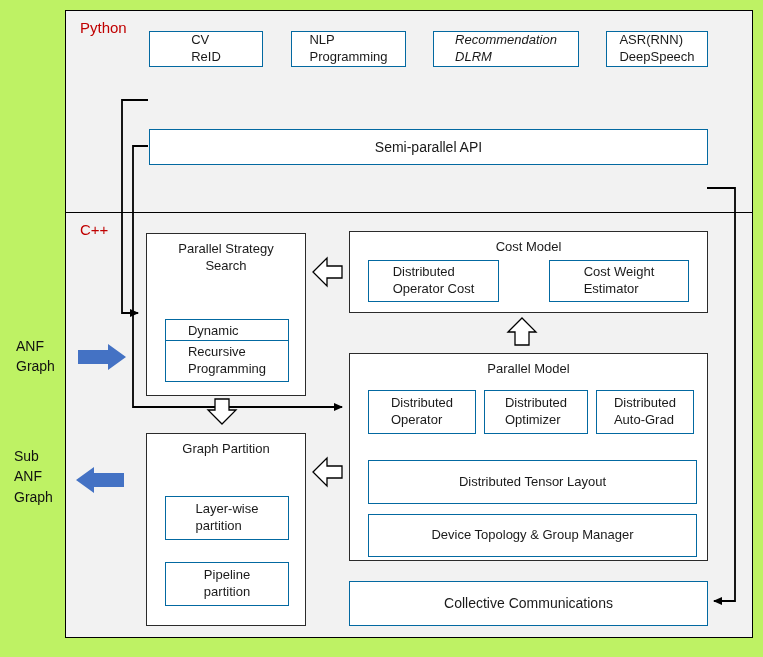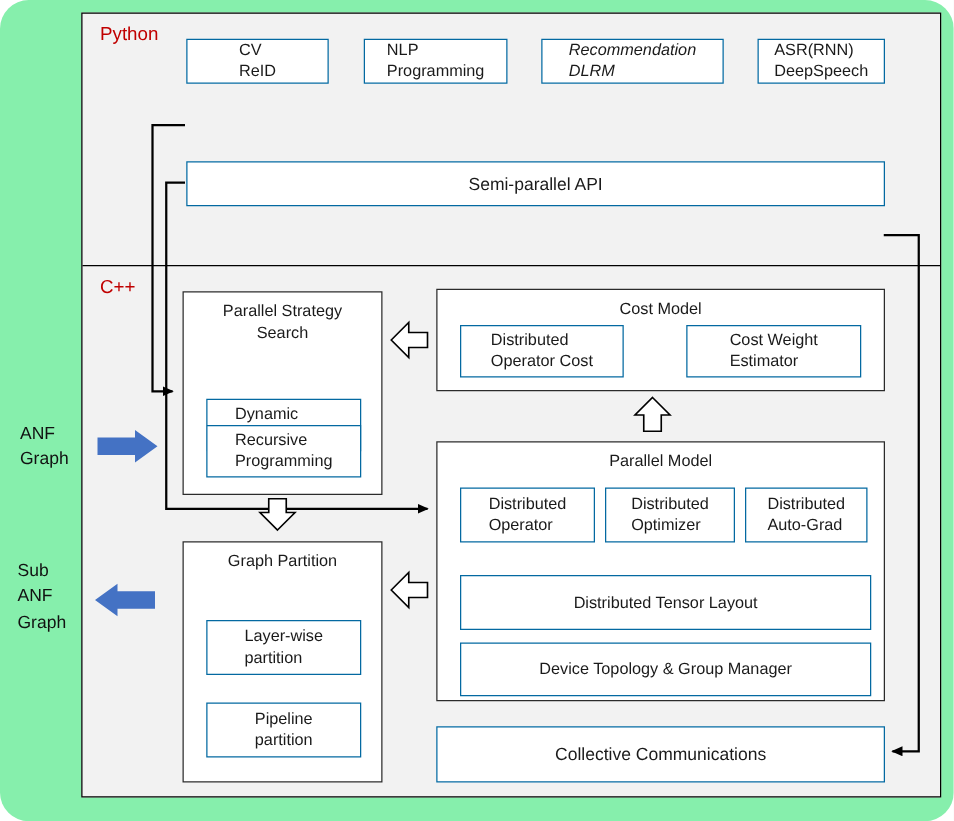--- a/index.html
+++ b/index.html
@@ -1,17 +1,17 @@
 <!DOCTYPE html>
 <html><head>
 <meta charset="utf-8">
 <style>
   * { margin:0; padding:0; box-sizing:border-box; }
   body { background:#fff; font-family:"Liberation Sans", sans-serif; }
-  .canvas { position:relative; width:763px; height:657px; background:#86efac; color:#1a1a1a; overflow:hidden;border-radius:23px; }
+  .canvas { position:relative; width:763px; height:657px; background:#bef264; color:#1a1a1a; overflow:hidden; }
   .outer { position:absolute; left:65px; top:10px; width:688px; height:628px; border:1px solid #000; background:#f2f2f2; }
   .section { position:absolute; left:0; width:100%; }
   .section.python { top:0; height:202px; border-bottom:1px solid #000; }
   .section.cpp { top:202px; height:426px; }
   .sec-label { position:absolute; left:14px; top:8px; font-size:15px; color:#c00000; }
   .box {
     position:absolute; background:#fff; border:1px solid #0369a1;
     display:flex; align-items:center; justify-content:center;
     white-space:pre-line; font-size:13px; line-height:1.3;
   }

